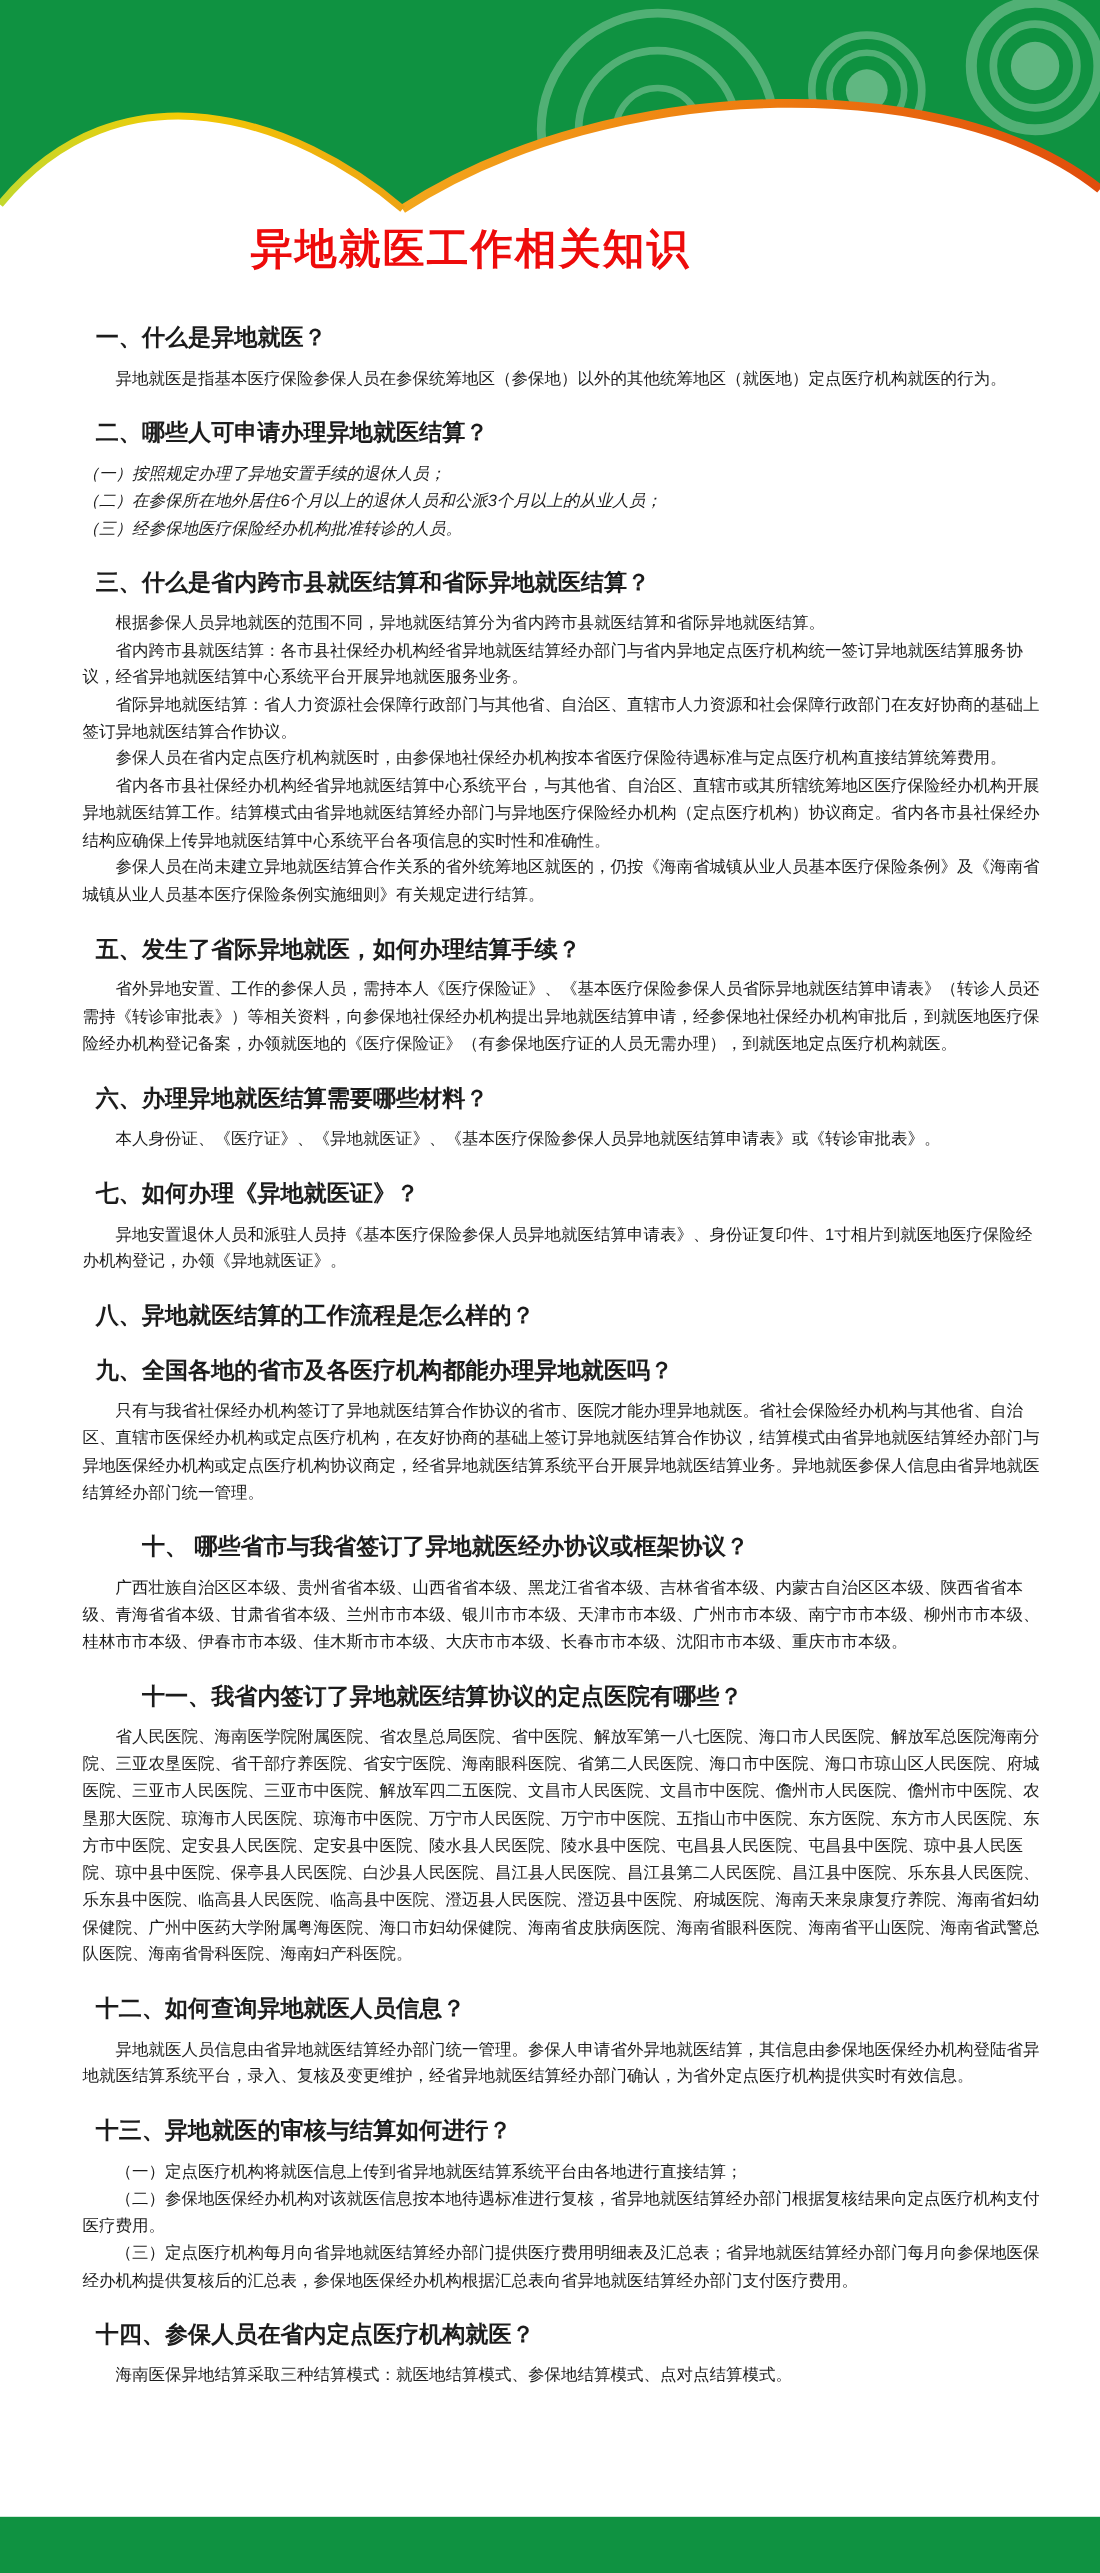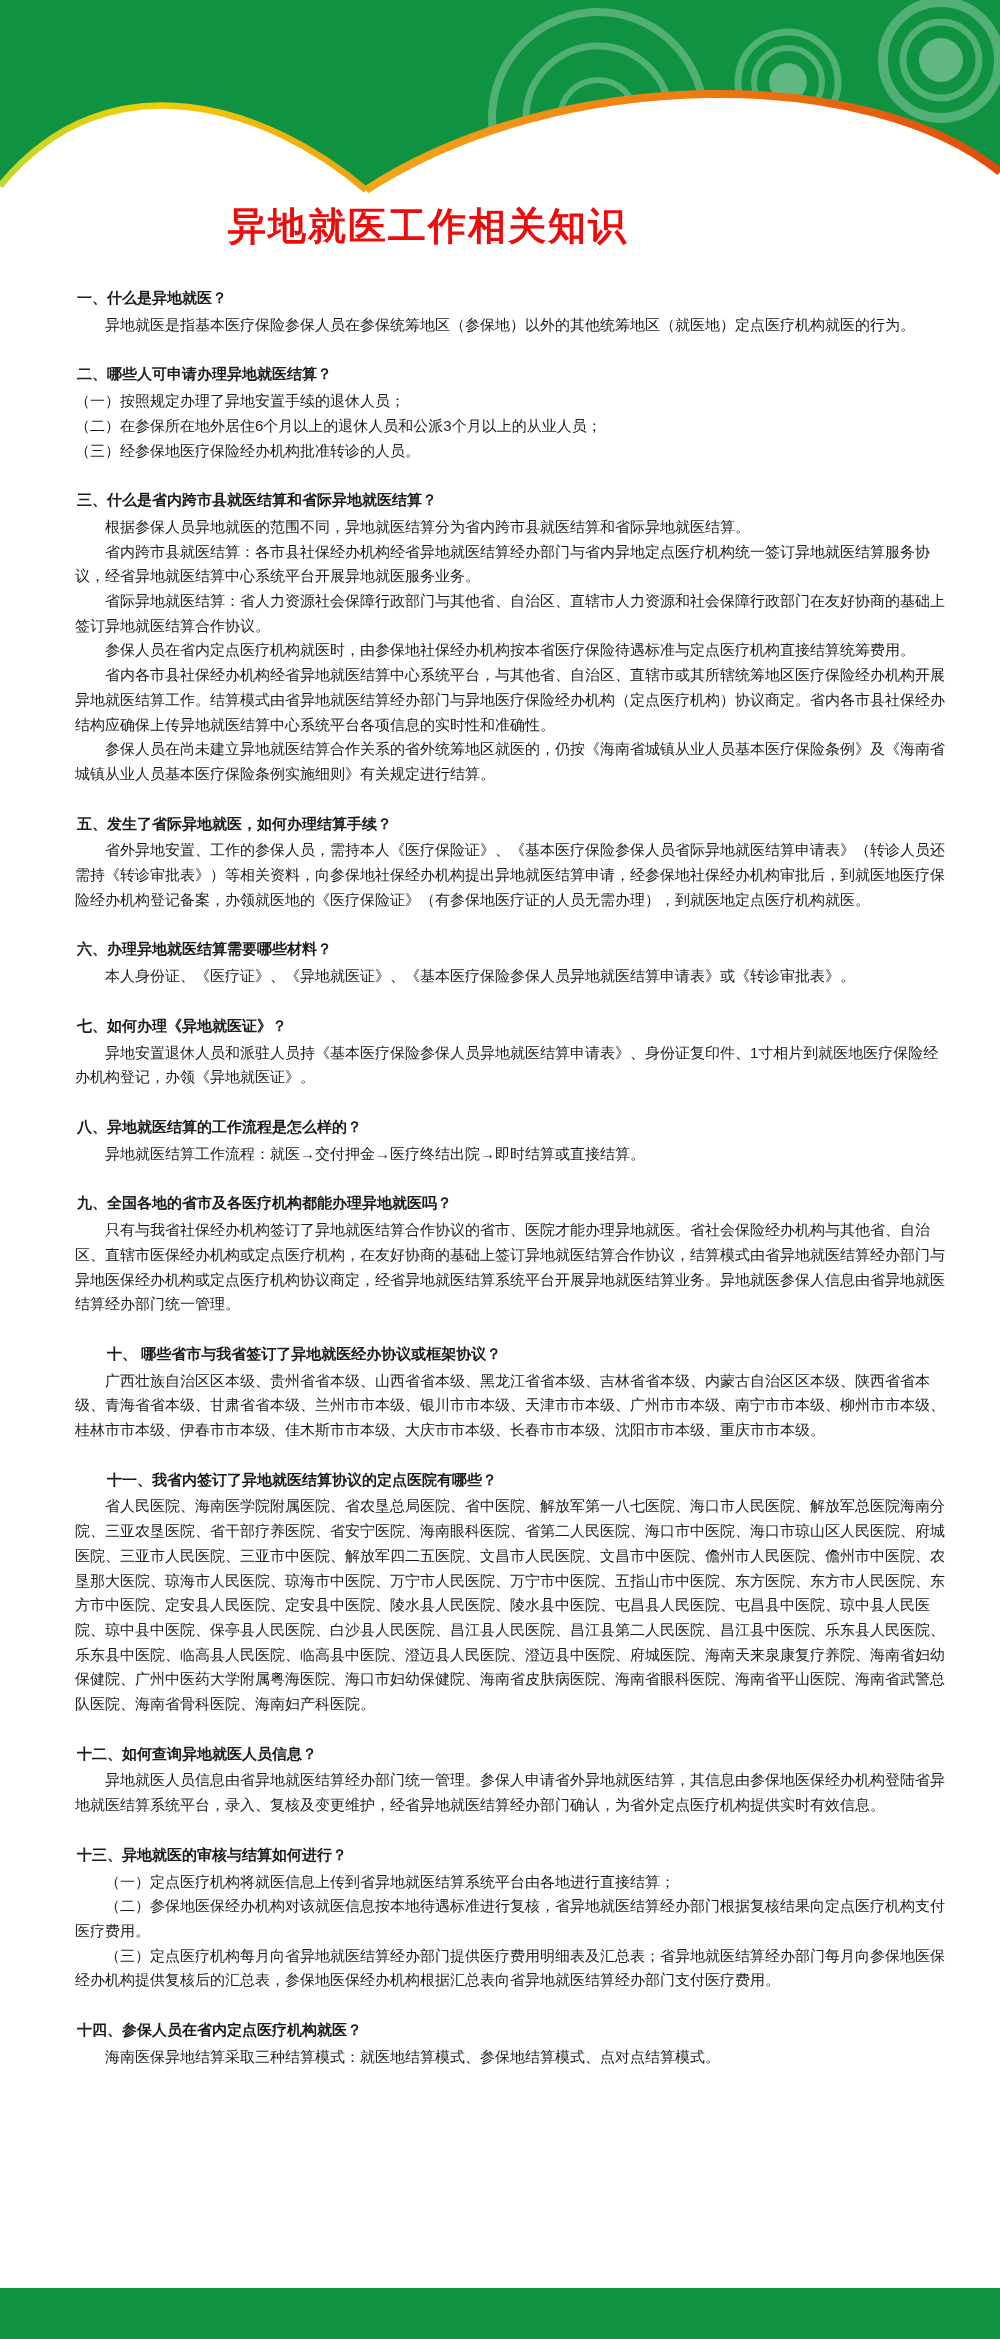--- a/index.html
+++ b/index.html
@@ -17,24 +17,24 @@
     color:#ee0b0b;
     white-space:nowrap;
   }
   .content{
     position:absolute;top:284px;left:75px;width:872px;
     font-size:15px;line-height:24.7px;
   }
   .content section{margin-top:25px;}
   .content section:first-child{margin-top:0;}
   .content h2{
-    margin:2px;padding:0;font-size:15px;line-height:24.7px;font-weight:bold;
+    margin:12px;padding:0;font-size:21px;line-height:24.7px;font-weight:bold;
   }
   .content p{margin:0;padding:0;text-indent:2em;}
-  .content p.flush{text-indent:0;}
+  .content p.flush{text-indent:0;font-style:italic;}
   .content h2.indent{text-indent:2em;}
   .footer-band{
     position:absolute;left:0;top:2288px;width:1000px;height:51px;
     background:#0f9241;
   }
 </style>
 </head>
 <body>
 
 <svg class="header-svg" width="1000" height="330" viewBox="0 0 1000 330">
@@ -109,21 +109,20 @@
     <p>本人身份证、《医疗证》、《异地就医证》、《基本医疗保险参保人员异地就医结算申请表》或《转诊审批表》。</p>
   </section>
 
   <section>
     <h2>七、如何办理《异地就医证》？</h2>
     <p>异地安置退休人员和派驻人员持《基本医疗保险参保人员异地就医结算申请表》、身份证复印件、1寸相片到就医地医疗保险经办机构登记，办领《异地就医证》。</p>
   </section>
 
   <section>
     <h2>八、异地就医结算的工作流程是怎么样的？</h2>
-    <p>异地就医结算工作流程：就医→交付押金→医疗终结出院→即时结算或直接结算。</p>
   </section>
 
   <section>
     <h2>九、全国各地的省市及各医疗机构都能办理异地就医吗？</h2>
     <p>只有与我省社保经办机构签订了异地就医结算合作协议的省市、医院才能办理异地就医。省社会保险经办机构与其他省、自治区、直辖市医保经办机构或定点医疗机构，在友好协商的基础上签订异地就医结算合作协议，结算模式由省异地就医结算经办部门与异地医保经办机构或定点医疗机构协议商定，经省异地就医结算系统平台开展异地就医结算业务。异地就医参保人信息由省异地就医结算经办部门统一管理。</p>
   </section>
 
   <section>
     <h2 class="indent">十、 哪些省市与我省签订了异地就医经办协议或框架协议？</h2>
     <p>广西壮族自治区区本级、贵州省省本级、山西省省本级、黑龙江省省本级、吉林省省本级、内蒙古自治区区本级、陕西省省本级、青海省省本级、甘肃省省本级、兰州市市本级、银川市市本级、天津市市本级、广州市市本级、南宁市市本级、柳州市市本级、桂林市市本级、伊春市市本级、佳木斯市市本级、大庆市市本级、长春市市本级、沈阳市市本级、重庆市市本级。</p>

